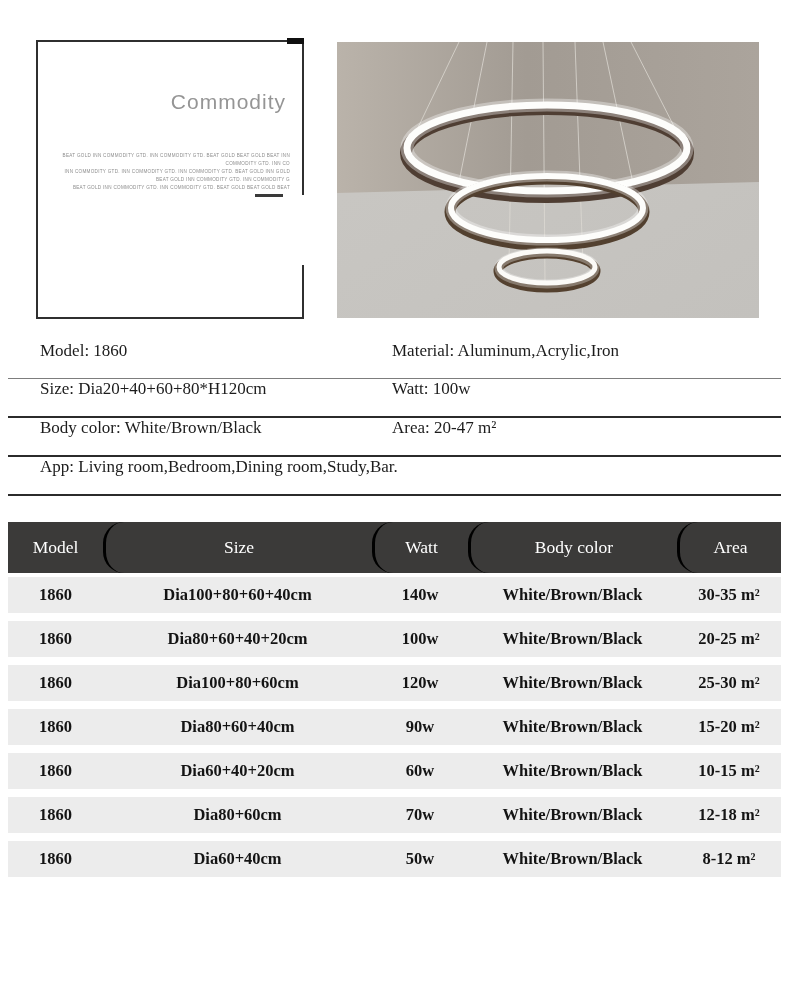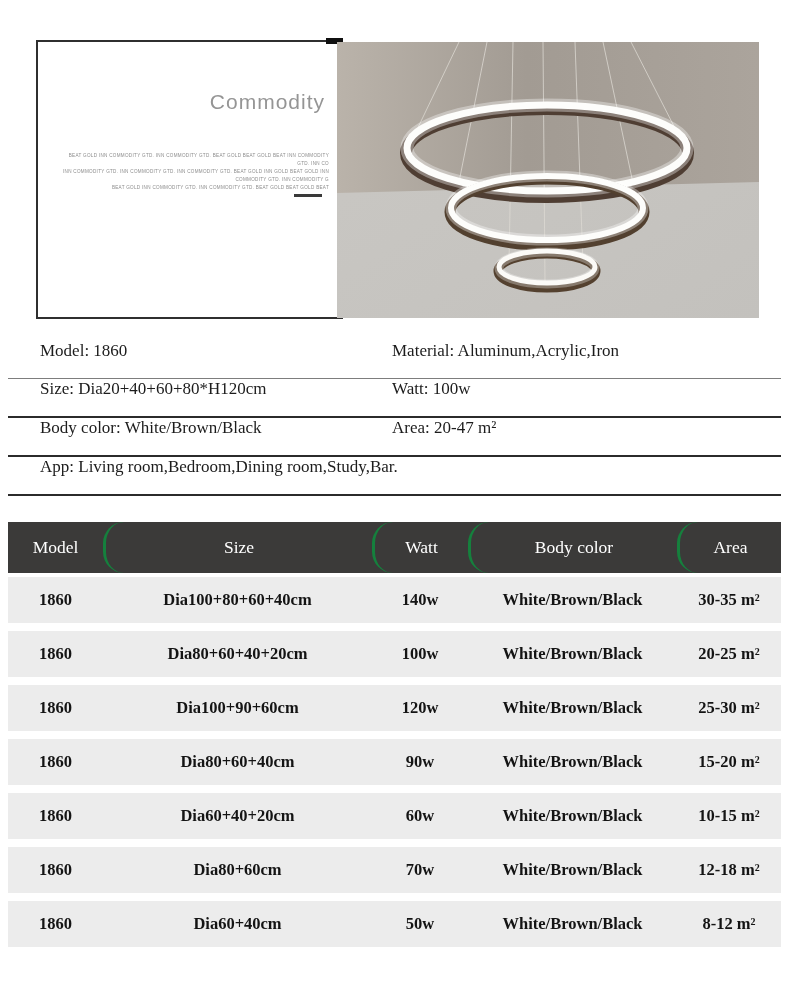--- a/index.html
+++ b/index.html
@@ -1,21 +1,21 @@
 <!DOCTYPE html>
 <html><head>
 <meta charset="utf-8">
 <style>
   html,body{margin:0;padding:0;background:#ffffff;}
   .page{position:relative;width:788px;height:997px;background:#ffffff;overflow:hidden;
         font-family:"Liberation Serif", serif;color:#1c1c1c;}
 
   
   .card{position:absolute;left:36px;top:40px;width:264px;height:275px;
-        border:2px solid #2f2f2f;background:#ffffff;padding-left:39px;}
+        border:2px solid #2f2f2f;background:#ffffff;}
   .card-accent{position:absolute;top:-4px;right:-2px;width:17px;height:6px;background:#101010;}
   .card-border-gap{position:absolute;right:-2px;top:153px;width:3px;height:70px;background:#ffffff;}
   .card-titles{position:absolute;top:48px;left:0;right:16px;text-align:right;
                font-family:"Liberation Sans", sans-serif;}
   .card-title-top{font-size:21px;color:#959595;letter-spacing:1px;line-height:24px;}
   .card-title-main{font-size:33px;font-weight:bold;color:#3d3d3d;letter-spacing:1px;line-height:34px;}
   .fine-print{position:absolute;top:110px;left:20px;right:12px;text-align:right;
               font-family:"Liberation Sans", sans-serif;font-size:4.6px;line-height:8px;
               color:#8d8d8d;letter-spacing:.3px;}
   .card-dash{position:absolute;right:19px;top:152px;width:28px;height:3px;background:#3a3a3a;}
@@ -31,23 +31,23 @@
   .spec-row.sep-dark{border-bottom:2px solid #2b2b2b;}
   .spec-left{width:384px;padding-left:32px;box-sizing:border-box;}
   .spec-right{flex:1;}
 
   
   .spec-table{position:absolute;left:8px;top:522px;width:773px;}
   .t-header{display:grid;grid-template-columns:95px 269px 96px 209px 104px;height:51px;
             background:#3b3a39;color:#ffffff;align-items:center;text-align:center;
             font-size:17.5px;}
   .t-hcell{height:100%;display:flex;align-items:center;justify-content:center;box-sizing:border-box;border-radius:21px;}
-  .t-hcell + .t-hcell{border-left:3px solid #15803d;}
+  .t-hcell + .t-hcell{border-left:3px solid #000000;}
   .t-body{margin-top:4px;}
-  .t-row{display:grid;grid-template-columns:95px 269px 96px 209px 104px;height:46px;
+  .t-row{display:grid;grid-template-columns:95px 269px 96px 209px 104px;height:36px;
          background:#ececec;margin-bottom:8px;align-items:center;text-align:center;
          font-size:16.5px;font-weight:600;color:#141414;}
 </style>
 </head>
 <body>
 
 <div class="page">
 
   <div class="card">
     <div class="card-accent"></div>
@@ -145,21 +145,21 @@
         </div>
         <div class="t-row">
           <div class="t-cell">1860</div>
           <div class="t-cell">Dia80+60+40+20cm</div>
           <div class="t-cell">100w</div>
           <div class="t-cell">White/Brown/Black</div>
           <div class="t-cell">20-25 m²</div>
         </div>
         <div class="t-row">
           <div class="t-cell">1860</div>
-          <div class="t-cell">Dia100+90+60cm</div>
+          <div class="t-cell">Dia100+80+60cm</div>
           <div class="t-cell">120w</div>
           <div class="t-cell">White/Brown/Black</div>
           <div class="t-cell">25-30 m²</div>
         </div>
         <div class="t-row">
           <div class="t-cell">1860</div>
           <div class="t-cell">Dia80+60+40cm</div>
           <div class="t-cell">90w</div>
           <div class="t-cell">White/Brown/Black</div>
           <div class="t-cell">15-20 m²</div>

